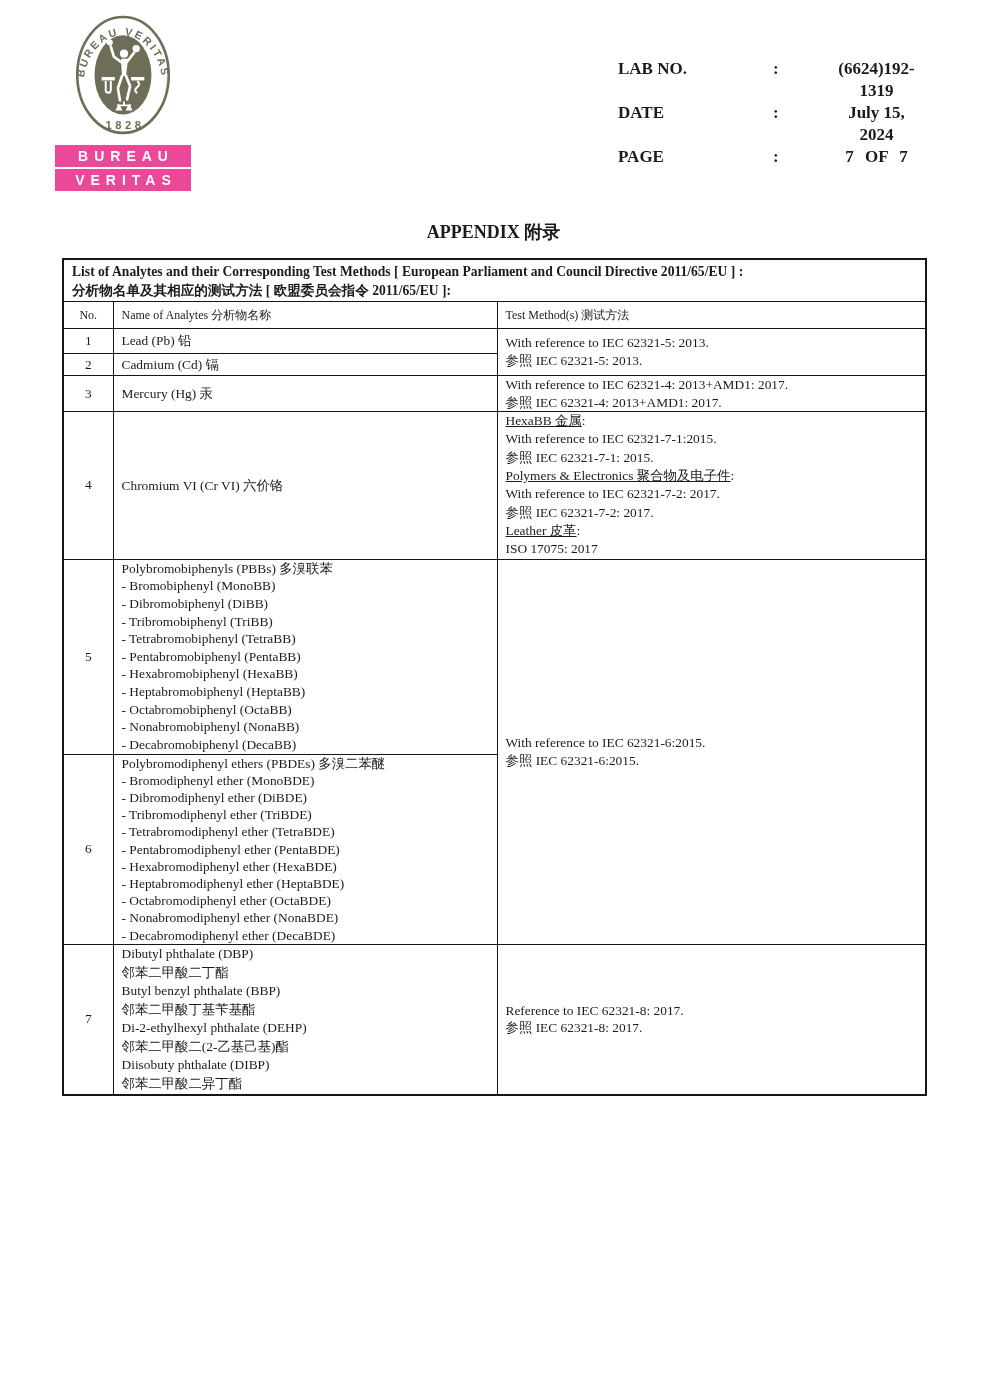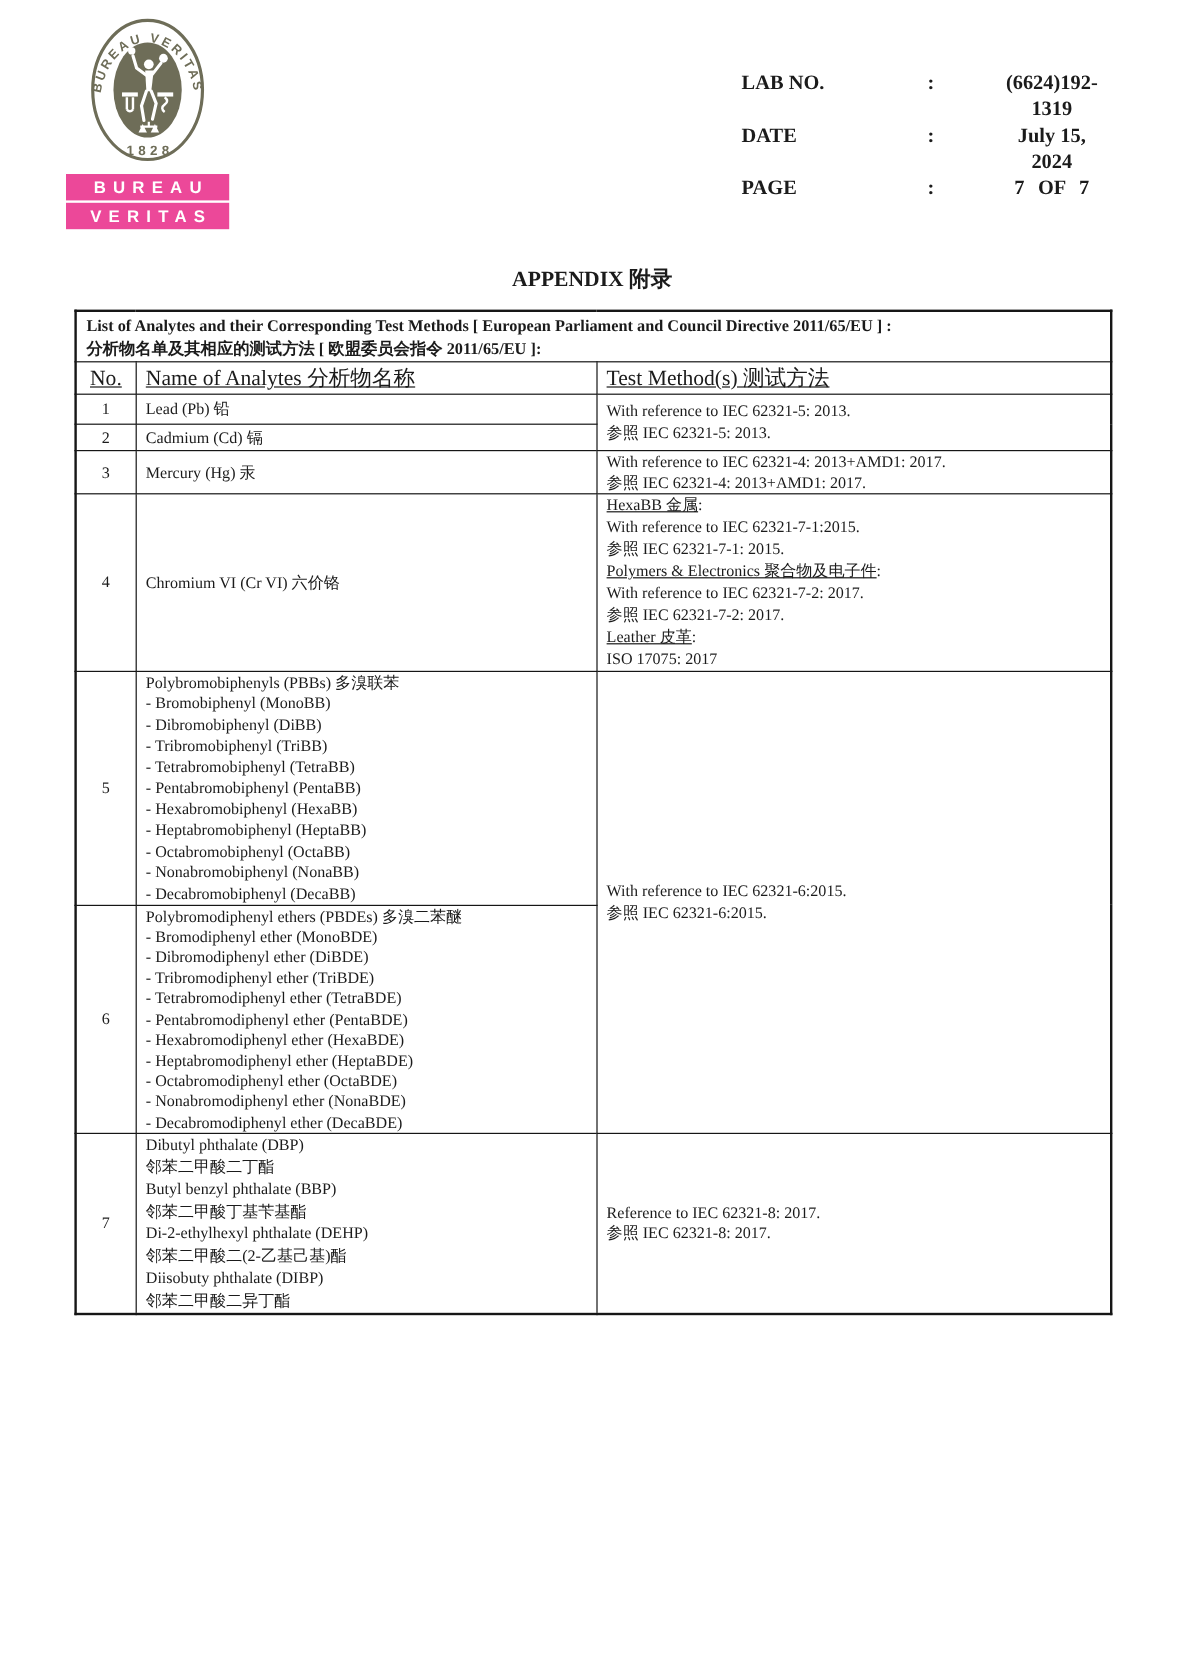--- a/index.html
+++ b/index.html
@@ -30,21 +30,21 @@
   
   .tablewrap{position:absolute;left:62px;top:258px;width:863px;}
   table{border-collapse:collapse;table-layout:fixed;width:863px;
     font-size:13.4px;border:2px solid #161616;}
   td{border:1.5px solid #161616;padding:0 8px;vertical-align:middle;overflow:hidden;}
   .c-no{width:50px;}
   .c-name{width:384px;}
   .c-method{width:429px;}
   td.c{text-align:center;padding:0 2px;}
   .h-caption td{height:41px;font-weight:bold;font-size:13.6px;line-height:19px;border-radius:12px;}
-  .h-cols td{height:26px;font-size:18px;text-decoration:underline;}
+  .h-cols td{height:26px;font-size:12px;}
   .r1 td{height:24px;}
   .r2 td{height:21px;}
   .r3 td{height:35px;}
   .r3 .mcell div{line-height:17.6px;}
   .r4 td{height:146px;}
   .r4 .mcell div{line-height:18.3px;}
   .r4 .namecell{line-height:17px;}
   .r5 td{height:194px;margin-top:20px;}
   .r5 .namecell div{line-height:17.6px;}
   .r6 td{height:189px;}

